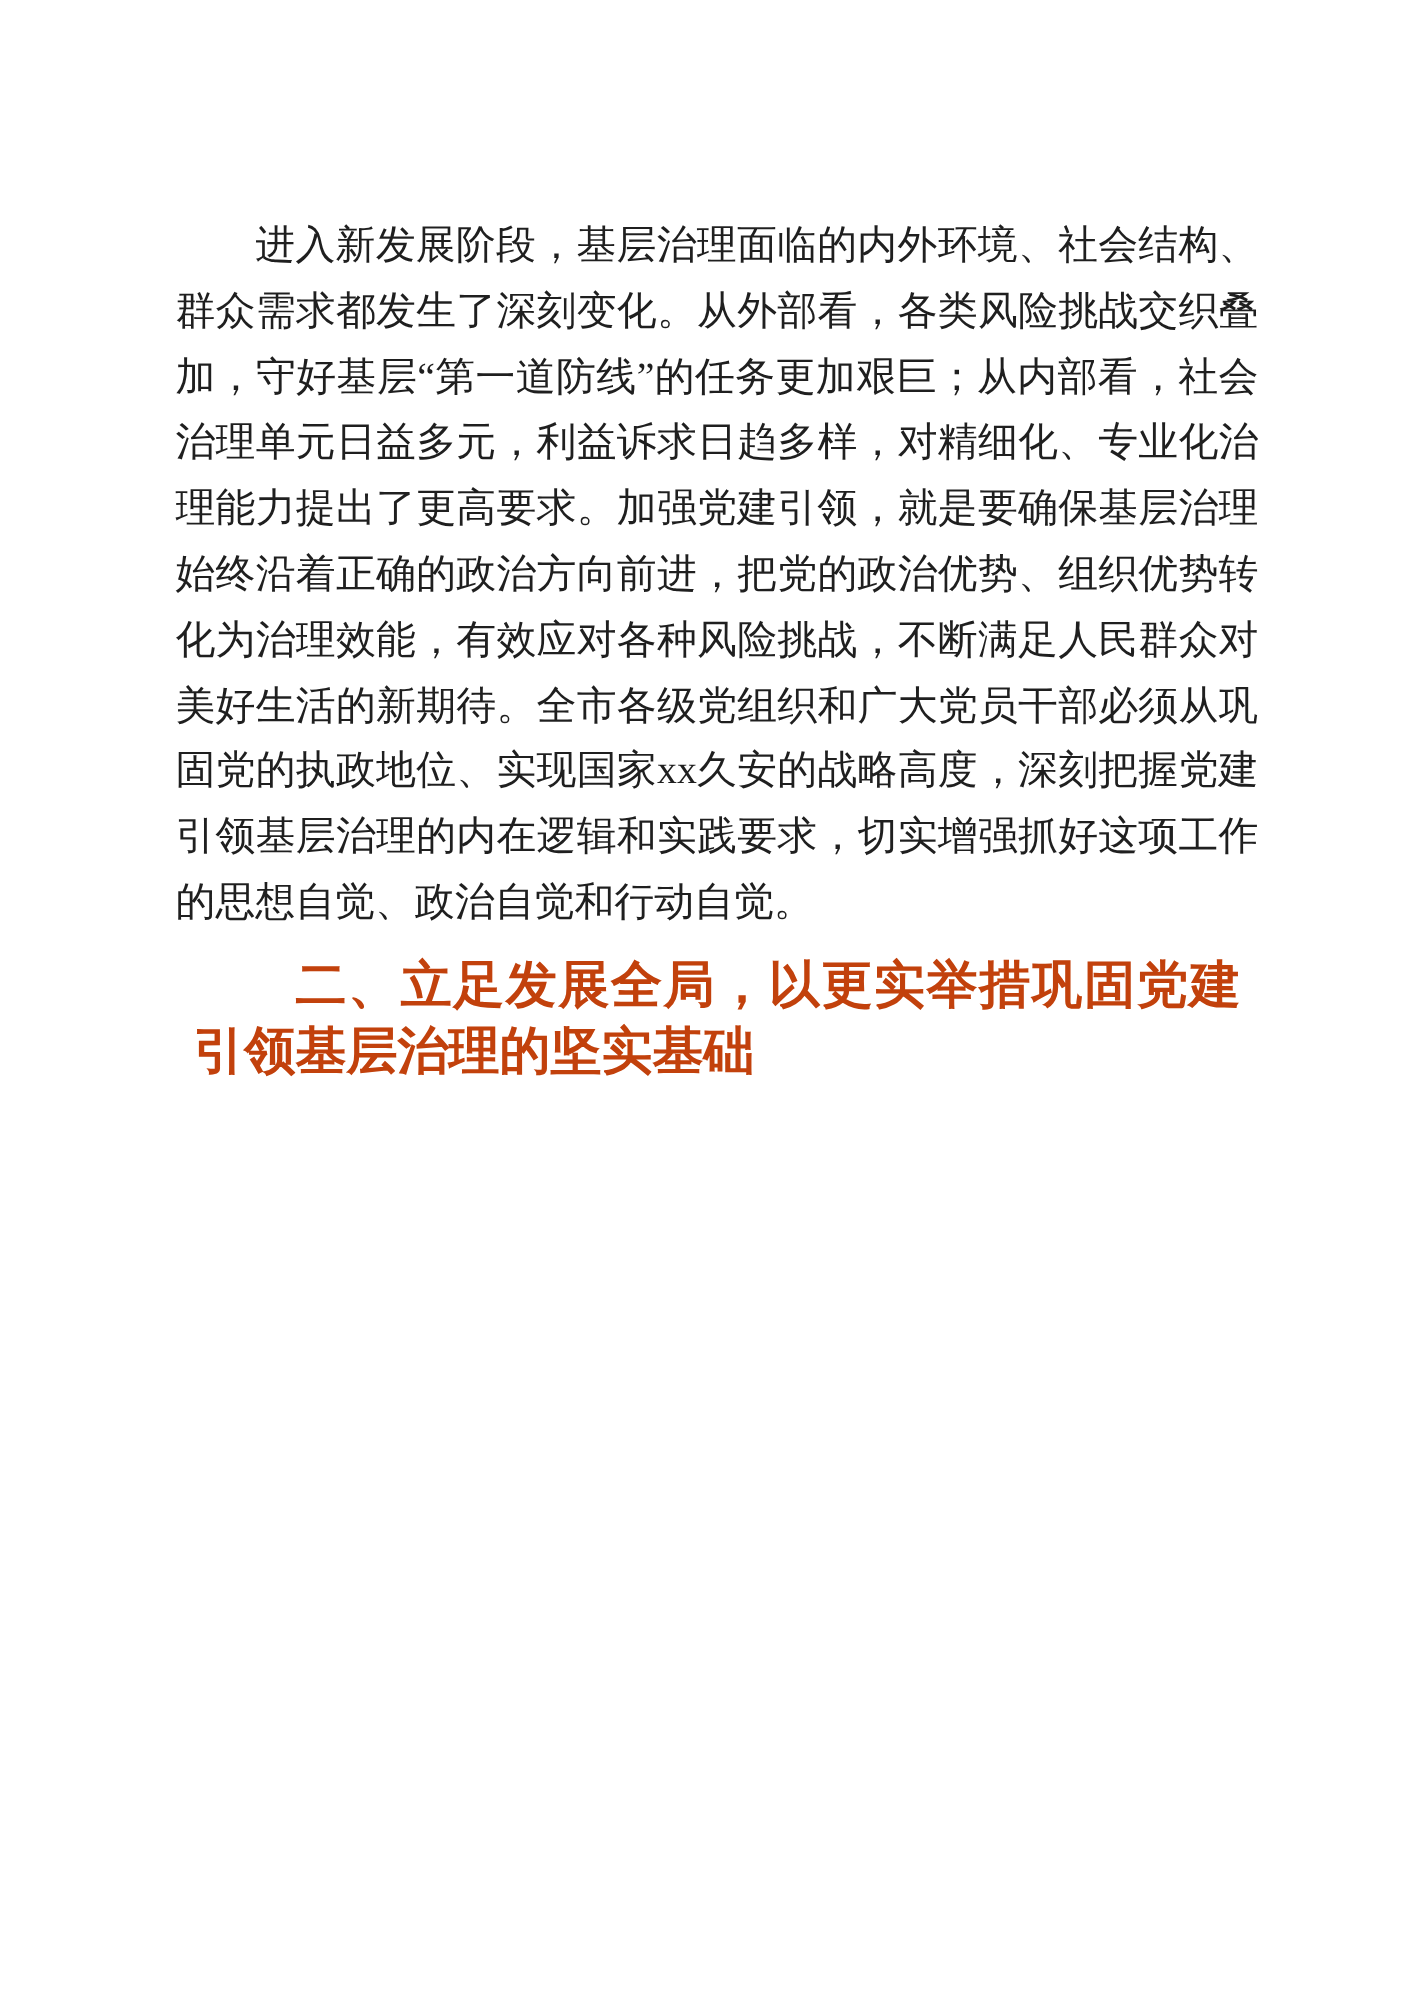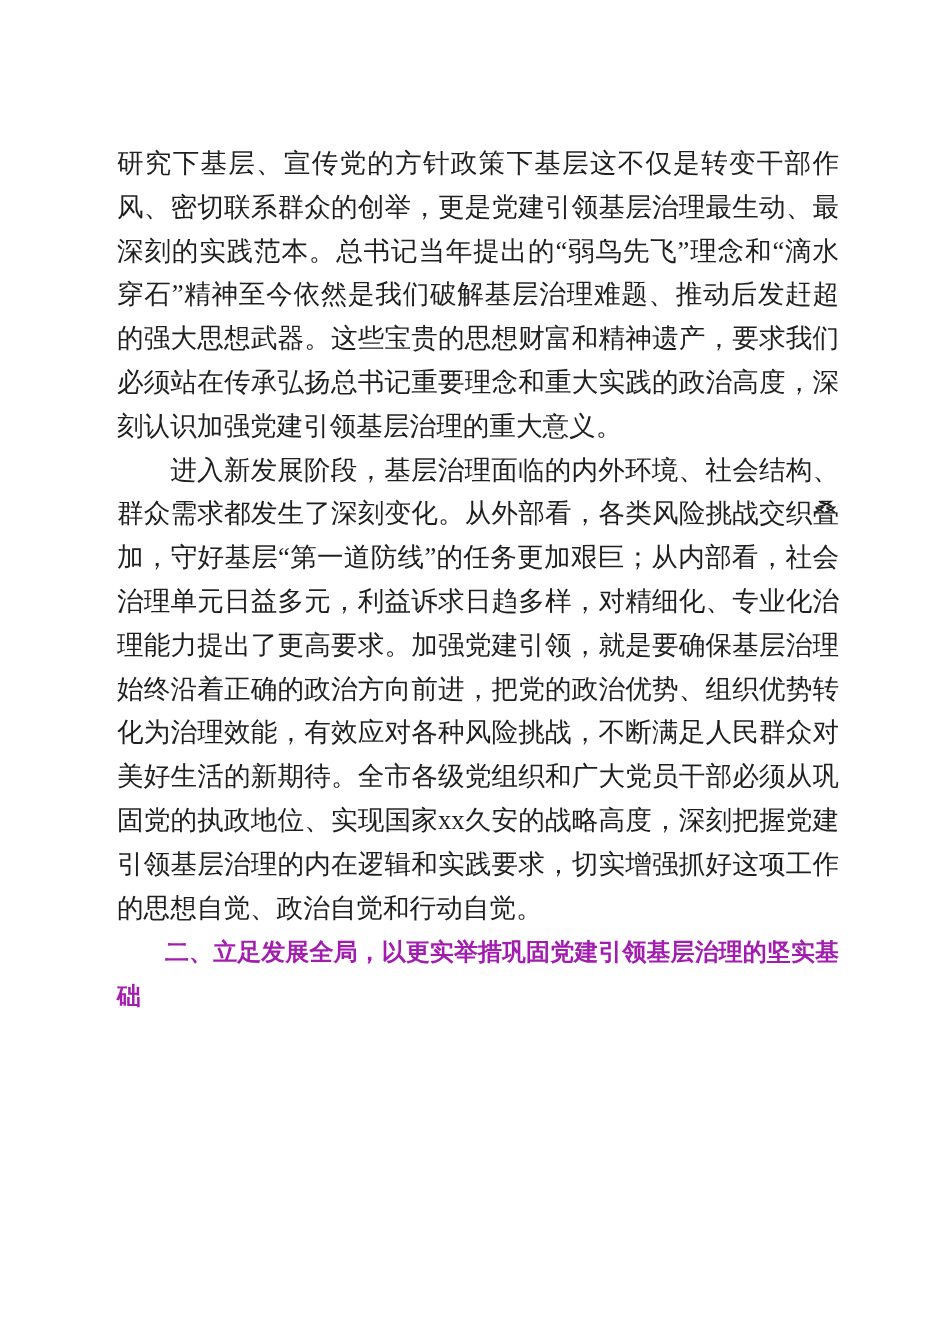--- a/index.html
+++ b/index.html
@@ -28,34 +28,33 @@
     color: #1f1f1f;
     text-align: justify;
     text-justify: inter-ideograph;
     letter-spacing: 0;
     word-break: break-all;
   }
   .body-para.indented {
     text-indent: 2em;
   }
   .section-heading {
-    margin: 0;
+    margin: 12px;
     font-family: "Liberation Sans", "DejaVu Sans", sans-serif;
     font-weight: 700;
-    font-size: 24px;
+    font-size: 34px;
     line-height: 43.8px;
-    color: #a21caf;
+    color: #c2410c;
     text-align: justify;
     text-justify: inter-ideograph;
     text-indent: 2em;
     word-break: break-all;
   }
 </style>
 </head>
 <body>
 
 <div class="page">
   <div class="content">
-    <p class="body-para">研究下基层、宣传党的方针政策下基层这不仅是转变干部作风、密切联系群众的创举，更是党建引领基层治理最生动、最深刻的实践范本。总书记当年提出的“弱鸟先飞”理念和“滴水穿石”精神至今依然是我们破解基层治理难题、推动后发赶超的强大思想武器。这些宝贵的思想财富和精神遗产，要求我们必须站在传承弘扬总书记重要理念和重大实践的政治高度，深刻认识加强党建引领基层治理的重大意义。</p>
     <p class="body-para indented">进入新发展阶段，基层治理面临的内外环境、社会结构、群众需求都发生了深刻变化。从外部看，各类风险挑战交织叠加，守好基层“第一道防线”的任务更加艰巨；从内部看，社会治理单元日益多元，利益诉求日趋多样，对精细化、专业化治理能力提出了更高要求。加强党建引领，就是要确保基层治理始终沿着正确的政治方向前进，把党的政治优势、组织优势转化为治理效能，有效应对各种风险挑战，不断满足人民群众对美好生活的新期待。全市各级党组织和广大党员干部必须从巩固党的执政地位、实现国家xx久安的战略高度，深刻把握党建引领基层治理的内在逻辑和实践要求，切实增强抓好这项工作的思想自觉、政治自觉和行动自觉。</p>
     <h2 class="section-heading">二、立足发展全局，以更实举措巩固党建引领基层治理的坚实基础</h2>
   </div>
 </div>
 
 </body></html>

